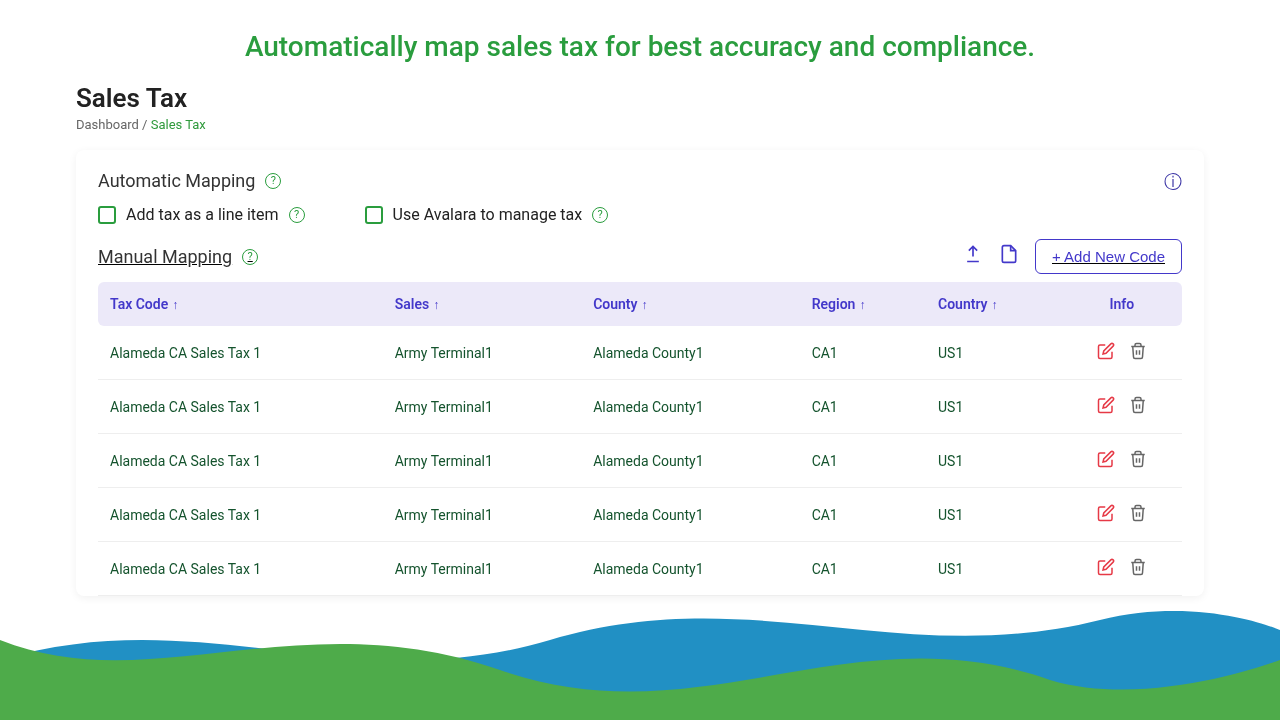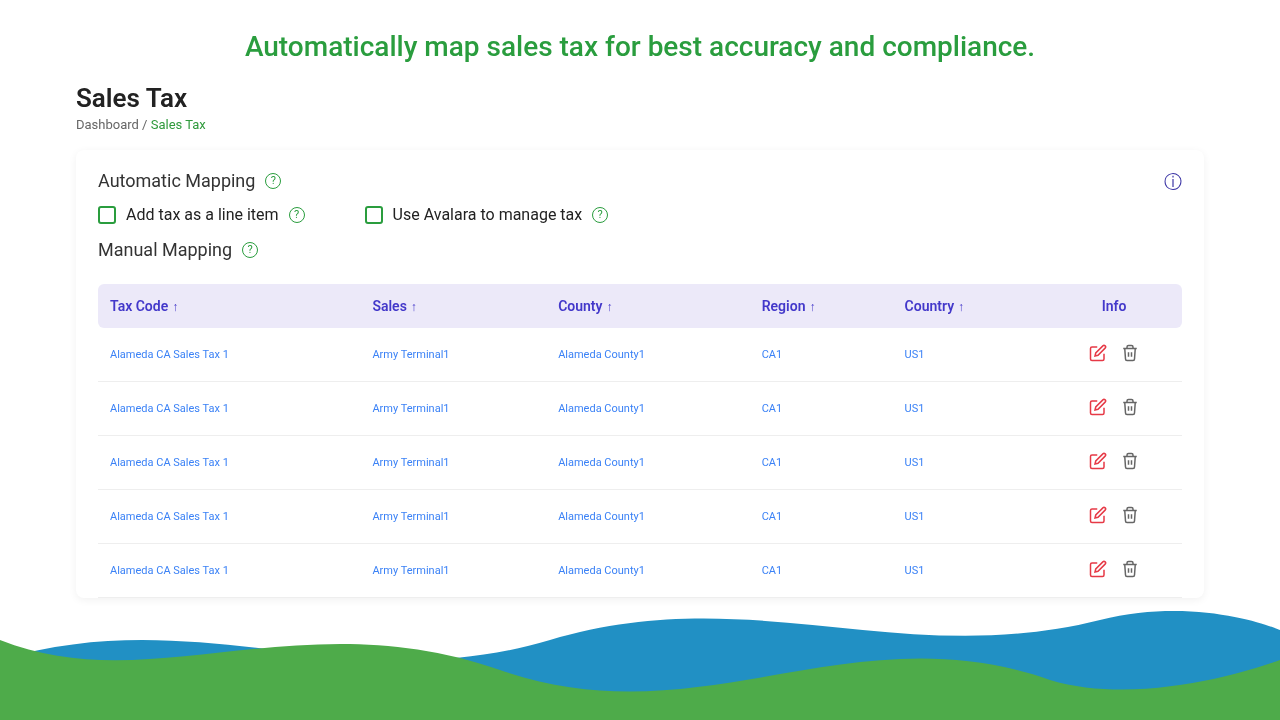--- a/index.html
+++ b/index.html
@@ -12,31 +12,31 @@
 .page-title { font-size:26px; font-weight:600; color:#222; }
 .breadcrumb { font-size:13px; color:#666; margin-top:4px; }
 .breadcrumb .current { color:#2f9a3c; }
 .card { background:#fff; border-radius:8px; box-shadow:0 2px 8px rgba(0,0,0,0.06); margin-top:18px; padding:20px 22px 0; position:relative; }
 .section-head { display:flex; align-items:center; gap:10px; font-size:18px; color:#333; margin-bottom:14px; }
 .help-circle { width:16px; height:16px; border:1.5px solid #2a9d3e; border-radius:50%; color:#2a9d3e; font-size:11px; display:inline-flex; align-items:center; justify-content:center; }
 .info-corner { position:absolute; right:22px; top:20px; color:#3730a3; font-size:18px; }
 .checkboxes { display:flex; gap:60px; margin-bottom:15px; }
 .cb-row { display:flex; align-items:center; gap:10px; font-size:16px; color:#222; }
 .checkbox { width:18px; height:18px; border:2px solid #2a9d3e; border-radius:3px; cursor:pointer; }
-.manual-row { display:flex; justify-content:space-between; align-items:center; margin-bottom:24px; }
+.manual-row { display:flex; justify-content:space-between; align-items:center; margin-bottom:8px;text-decoration:underline; }
 .manual-left { display:flex; align-items:center; gap:10px; font-size:18px; color:#333; }
 .manual-right { display:flex; align-items:center; gap:16px; }
 .icon-btn { color:#4338ca; cursor:pointer; font-size:20px; }
 .add-btn { border:1.5px solid #4338ca; color:#4338ca; background:#fff; border-radius:6px; padding:8px 16px; font-size:15px; cursor:pointer; font-weight:500; }
 .table { width:100%; border-collapse:collapse; }
 .table thead th { background:#ece9f9; color:#4338ca; font-size:14px; font-weight:600; text-align:left; padding:14px 12px; }
 .table thead th:first-child { border-radius:6px 0 0 6px; }
 .table thead th:last-child { border-radius:0 6px 6px 0; text-align:center; }
 .sort-arrow { font-size:12px; margin-left:4px; }
-.table tbody td { padding:16px 12px; font-size:11px; color:#3b82f6; border-bottom:1px solid #eee; }
+.table tbody td { padding:16px 12px; font-size:14px; color:#14532d; border-bottom:1px solid #eee; }
 .table tbody td:last-child { text-align:center; }
 .row-actions { display:inline-flex; gap:14px; justify-content:center; }
 .edit-icon { color:#e63946; cursor:pointer; }
 .trash-icon { color:#666; cursor:pointer; }
 .waves { position:absolute; bottom:0; left:0; width:100%; height:140px; pointer-events:none; }
 </style>
 </head>
 <body>
 
 <div class="topbar">
@@ -67,20 +67,34 @@
         <div class="checkbox"></div>
         <span>Use Avalara to manage tax</span>
         <span class="help-circle">?</span>
       </div>
     </div>
 
     <div class="manual-row">
       <div class="manual-left">
         <span>Manual Mapping</span>
         <span class="help-circle">?</span>
+      </div>
+      <div class="manual-right">
+        <span class="icon-btn">
+          <svg width="20" height="20" viewBox="0 0 24 24" fill="none" stroke="currentColor" stroke-width="2">
+              <path d="M12 3v12M7 8l5-5 5 5M5 21h14"></path>
+            </svg>
+        </span>
+        <span class="icon-btn">
+          <svg width="20" height="20" viewBox="0 0 24 24" fill="none" stroke="currentColor" stroke-width="2">
+              <path d="M14 2H6a2 2 0 00-2 2v16a2 2 0 002 2h12a2 2 0 002-2V8l-6-6z"></path>
+              <path d="M14 2v6h6"></path>
+            </svg>
+        </span>
+        <button class="add-btn">+ Add New Code</button>
       </div>
     </div>
 
     <table class="table">
       <thead>
         <tr>
           <th><span>Tax Code</span><span class="sort-arrow">↑</span></th>
           <th><span>Sales</span><span class="sort-arrow">↑</span></th>
           <th><span>County</span><span class="sort-arrow">↑</span></th>
           <th><span>Region</span><span class="sort-arrow">↑</span></th>

